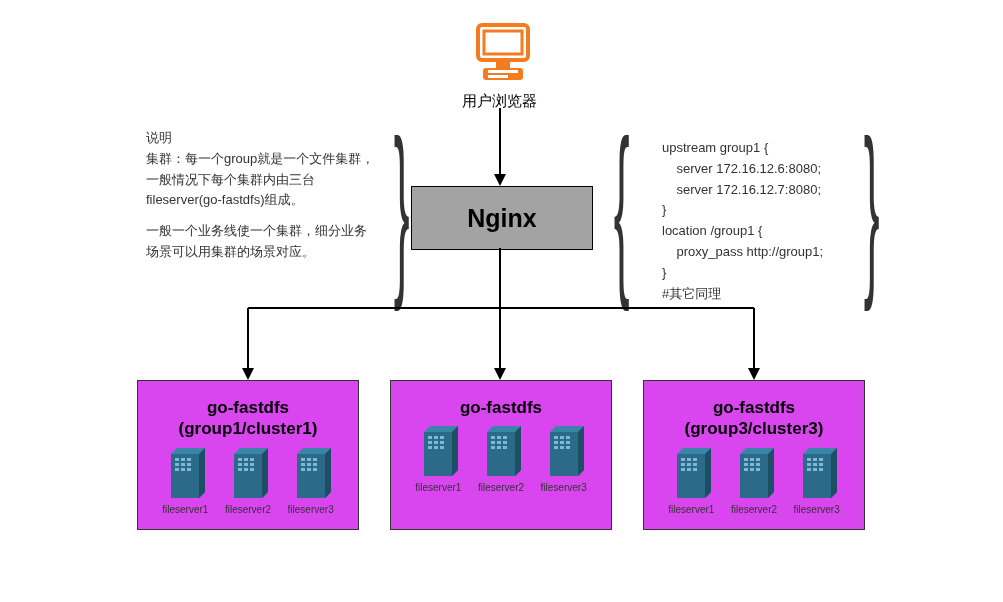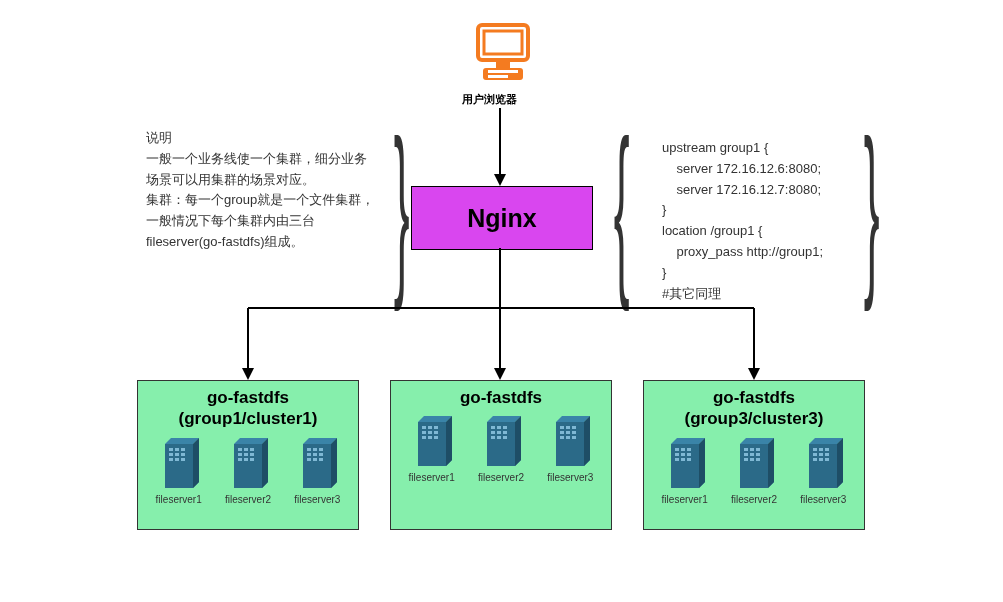--- a/index.html
+++ b/index.html
@@ -18,31 +18,31 @@
 }
 .computer-icon {
   position: absolute;
   top: 20px;
   left: 468px;
 }
 .browser-label {
   position: absolute;
   top: 92px;
   left: 462px;
-  font-weight: bold;
-  font-size: 11px;
+  font-weight: normal;
+  font-size: 15px;
   color: #000;
 }
 .nginx-box {
   position: absolute;
   top: 186px;
   left: 411px;
   width: 180px;
   height: 62px;
-  background: #d946ef;
+  background: #a3a3a3;
   border: 1.5px solid #000;
   display: flex;
   align-items: center;
   justify-content: center;
   font-size: 25px;
   font-weight: bold;
 }
 .note-box {
   position: absolute;
   font-size: 13px;
@@ -82,24 +82,24 @@
   top: 126px;
   left: 840px;
   font-size: 190px;
   color: #333;
   transform: scaleX(0.25);
   line-height: 0.85;
 }
 .cluster-box {
   position: absolute;
   border: 1.5px solid #333;
-  background: #86efac;
+  background: #d946ef;
   width: 222px;
   height: 150px;
-  padding: 6px;
+  padding: 16px;
   box-sizing: border-box;
 }
 .cluster1 { top: 380px; left: 137px; }
 .cluster2 { top: 380px; left: 390px; }
 .cluster3 { top: 380px; left: 643px; }
 .cluster-title {
   text-align: center;
   font-weight: bold;
   font-size: 17px;
   line-height: 1.25;
@@ -147,22 +147,22 @@
   </svg>
 
   <div class="brace-left">}</div>
 
   <div class="brace-right">{</div>
 
   <div class="brace-right2">}</div>
 
   <div class="note-box note-left">
     <div style="margin-bottom:0;">说明</div>
+    <div style="margin-bottom:10px;">集群：每一个group就是一个文件集群，一般情况下每个集群内由三台fileserver(go-fastdfs)组成。</div>
     <div>一般一个业务线使一个集群，细分业务场景可以用集群的场景对应。</div>
-    <div style="margin-bottom:10px;">集群：每一个group就是一个文件集群，一般情况下每个集群内由三台fileserver(go-fastdfs)组成。</div>
   </div>
 
   <div class="note-box note-right">
     <div>upstream group1 {</div>
     <div style="white-space:pre;">    server 172.16.12.6:8080;</div>
     <div style="white-space:pre;">    server 172.16.12.7:8080;</div>
     <div>}</div>
     <div>location /group1 {</div>
     <div style="white-space:pre;">    proxy_pass http://group1;</div>
     <div>}</div>

